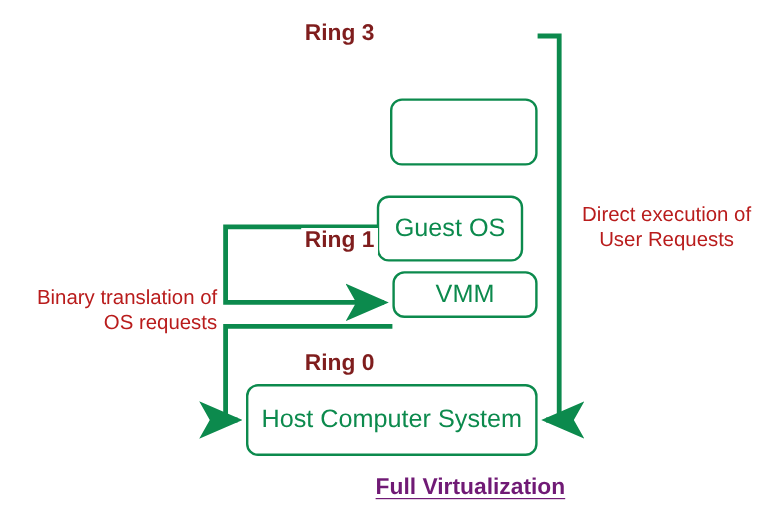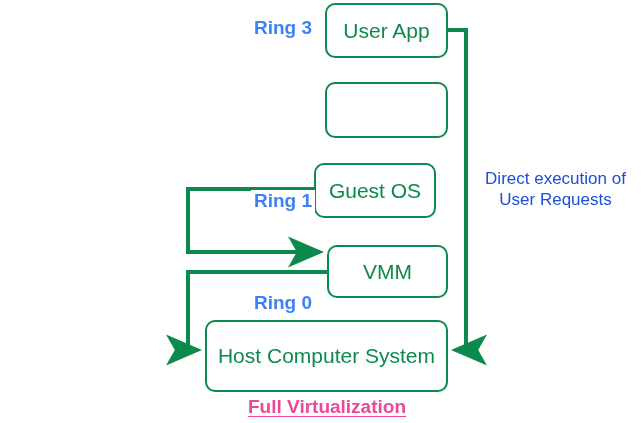--- a/index.html
+++ b/index.html
@@ -39,49 +39,49 @@
   }
   .node-label {
     color: #0c8a4d;
     font-size: 21px;
     font-weight: normal;
     white-space: nowrap;
     letter-spacing: 0px;
   }
   .ring-label {
     position: absolute;
-    color: #3b82f6;
+    color: #7f1d1d;
     font-size: 19px;
     font-weight: bold;
     white-space: nowrap;
     background: #ffffff;
     padding: 0 3px;
   }
   .side-note {
     position: absolute;
-    color: #1d4ed8;
+    color: #b91c1c;
     font-size: 17px;
     line-height: 21px;
     white-space: pre-line;
   }
   #note-binary-translation {
     text-align: right;
   }
   #note-direct-execution {
     text-align: center;
   }
   #diagram-title {
     position: absolute;
-    color: #ec4899;
+    color: #701a75;
     font-size: 19px;
     font-weight: bold;
     text-decoration: underline;
     text-underline-offset: 3px;
     white-space: nowrap;
-    text-align: center;
+    text-align: right;
   }
 </style>
 </head>
 <body>
 
 <div id="diagram-root">
 
   <svg class="edge-layer" width="641" height="423" viewBox="0 0 641 423" xmlns="http://www.w3.org/2000/svg">
     <defs>
       <marker id="arrow-right" markerWidth="9" markerHeight="9" refX="8" refY="4.5" orient="auto" markerUnits="strokeWidth">
@@ -92,46 +92,45 @@
       </marker>
     </defs>
 
     <path d="M327,189 L188,189 L188,252 L320,252" fill="none" stroke="#0c8a4d" stroke-width="4" marker-end="url(#arrow-right)"></path>
 
     <path d="M327,272 L188,272 L188,350 L198,350" fill="none" stroke="#0c8a4d" stroke-width="4" marker-end="url(#arrow-right)"></path>
 
     <path d="M448,30 L466,30 L466,350 L455,350" fill="none" stroke="#0c8a4d" stroke-width="4" marker-end="url(#arrow-left)"></path>
   </svg>
 
-  <div class="node-box" id="node-user-app" style="left:325px; top:3px; width:123px; height:55px;">
-    <span class="node-label">User App</span>
-  </div>
 
   <div class="node-box" id="node-ring2-box" style="left:325px; top:82px; width:123px; height:56px;">
     <span class="node-label"></span>
   </div>
 
   <div class="node-box" id="node-guest-os" style="left:314px; top:163px; width:122px; height:55px;">
     <span class="node-label">Guest OS</span>
   </div>
 
-  <div class="node-box" id="node-vmm" style="left:327px; top:245px; width:121px; height:53px;">
+  <div class="node-box" id="node-vmm" style="left:327px; top:226px; width:121px; height:39px;">
     <span class="node-label">VMM</span>
   </div>
 
-  <div class="node-box" id="node-host" style="left:205px; top:320px; width:243px; height:72px;">
+  <div class="node-box" id="node-host" style="left:205px; top:320px; width:243px; height:60px;">
     <span class="node-label">Host Computer System</span>
   </div>
 
   <div class="ring-label" style="left:251px; top:17px;">Ring 3</div>
 
 
   <div class="ring-label" style="left:251px; top:190px;text-align:right;">Ring 1</div>
 
   <div class="ring-label" style="left:251px; top:264px;margin-top:28px;">Ring 0</div>
 
+  <div class="side-note" id="note-binary-translation" style="left:6px; top:237px; width:175px;">Binary translation of
+OS requests</div>
 
   <div class="side-note" id="note-direct-execution" style="left:473px; top:168px; width:165px;">Direct execution of
 User Requests</div>
 
   <div id="diagram-title" style="left:183px; top:396px; width:288px;">Full Virtualization</div>
 
 </div>
 
 </body></html>

